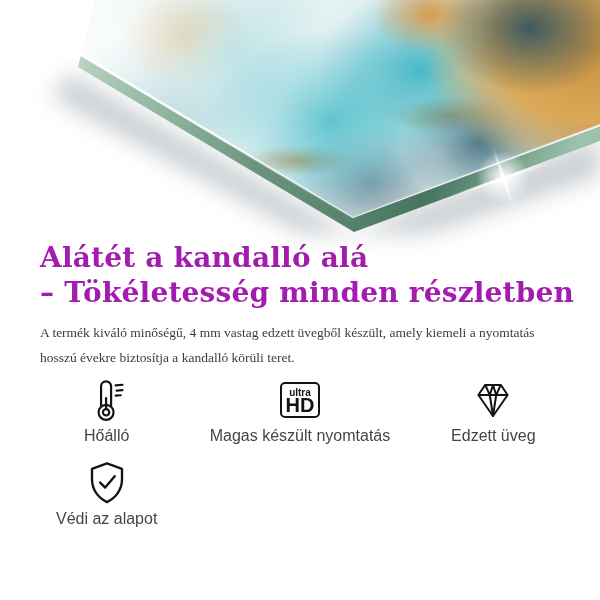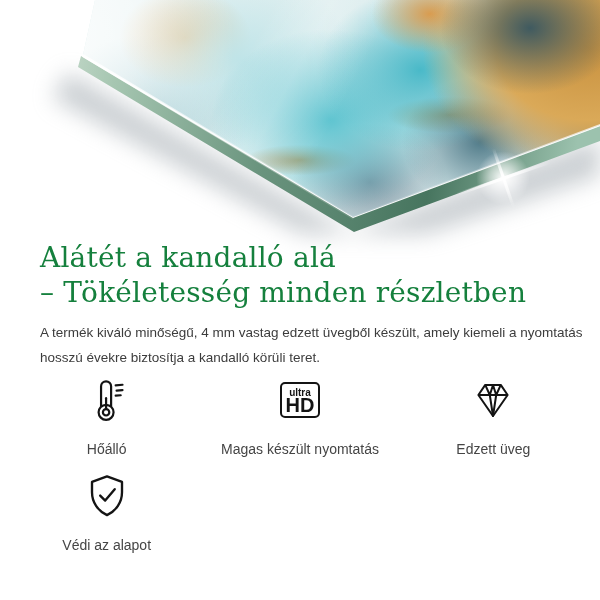--- a/index.html
+++ b/index.html
@@ -80,38 +80,38 @@
     position: absolute; left: -1.5px; top: -31px; width: 3px; height: 62px;
     transform: rotate(-19deg);
     background: linear-gradient(180deg, rgba(255,255,255,0), #fff 47%, #fff 53%, rgba(255,255,255,0));
   }
 
   
   .content { padding: 0 40px; }
   .headline {
     margin: 6px 0 0;
     font-family: "DejaVu Serif", serif;
-    font-weight: 400;
+    font-weight: 700;
     font-size: 28px; line-height: 35px;
-    color: #15803d; letter-spacing: .2px;
+    color: #a21caf; letter-spacing: .2px;
   }
   .headline .hline { display: block; white-space: nowrap; }
-  .desc { margin-top: 10px; font-size: 13.5px; line-height: 25px; color: #3c3c3c; }
+  .desc { margin-top: 10px; font-size: 13.5px; line-height: 25px; color: #3c3c3c; font-family: Liberation Serif, serif; }
   .desc .line { white-space: nowrap; }
 
   
   .features {
     margin: 8px 10px 0;
     display: grid;
     grid-template-columns: repeat(3, 1fr);
     row-gap: 18px;
   }
   .feature { display: flex; flex-direction: column; align-items: center; }
   .icon-box { height: 44px; display: flex; align-items: center; justify-content: center; color: #141414; }
-  .feature-label { margin-top: 20px; font-size: 14px; line-height: 14px; color: #454545; }
+  .feature-label { margin-top: 7px; font-size: 16px; line-height: 14px; color: #454545; }
 
   .uhd-box {
     width: 36px; height: 32px;
     border: 2.5px solid #141414; border-radius: 5px;
     display: flex; flex-direction: column; align-items: center; justify-content: center;
   }
   .uhd-top { font-size: 10px; font-weight: 700; line-height: 10px; color: #141414; }
   .uhd-bottom { font-size: 20px; font-weight: 800; line-height: 15px; color: #141414; }
 </style>
 </head>

